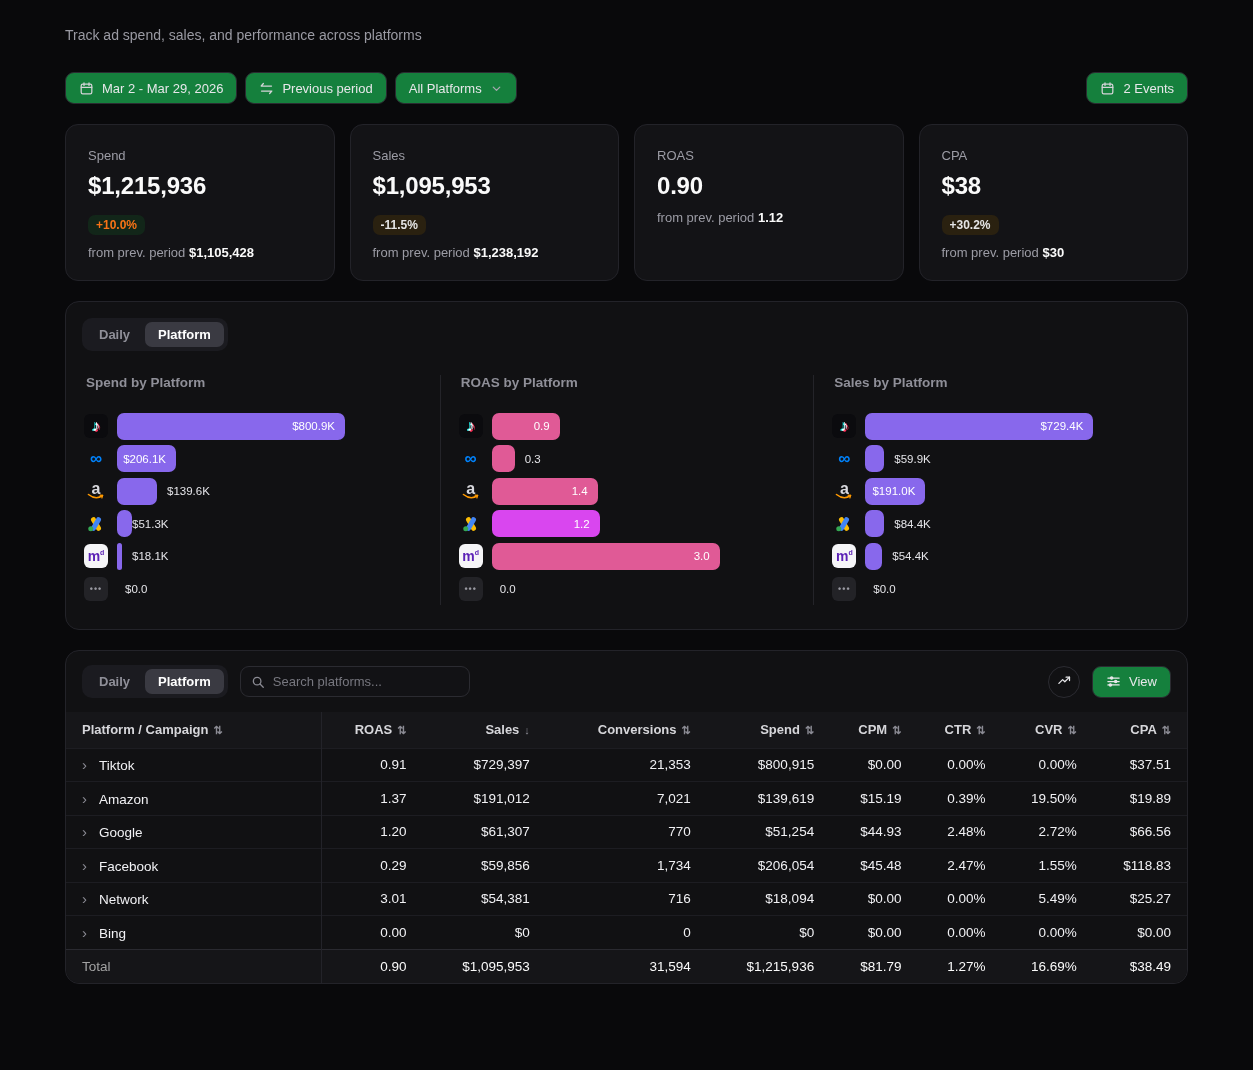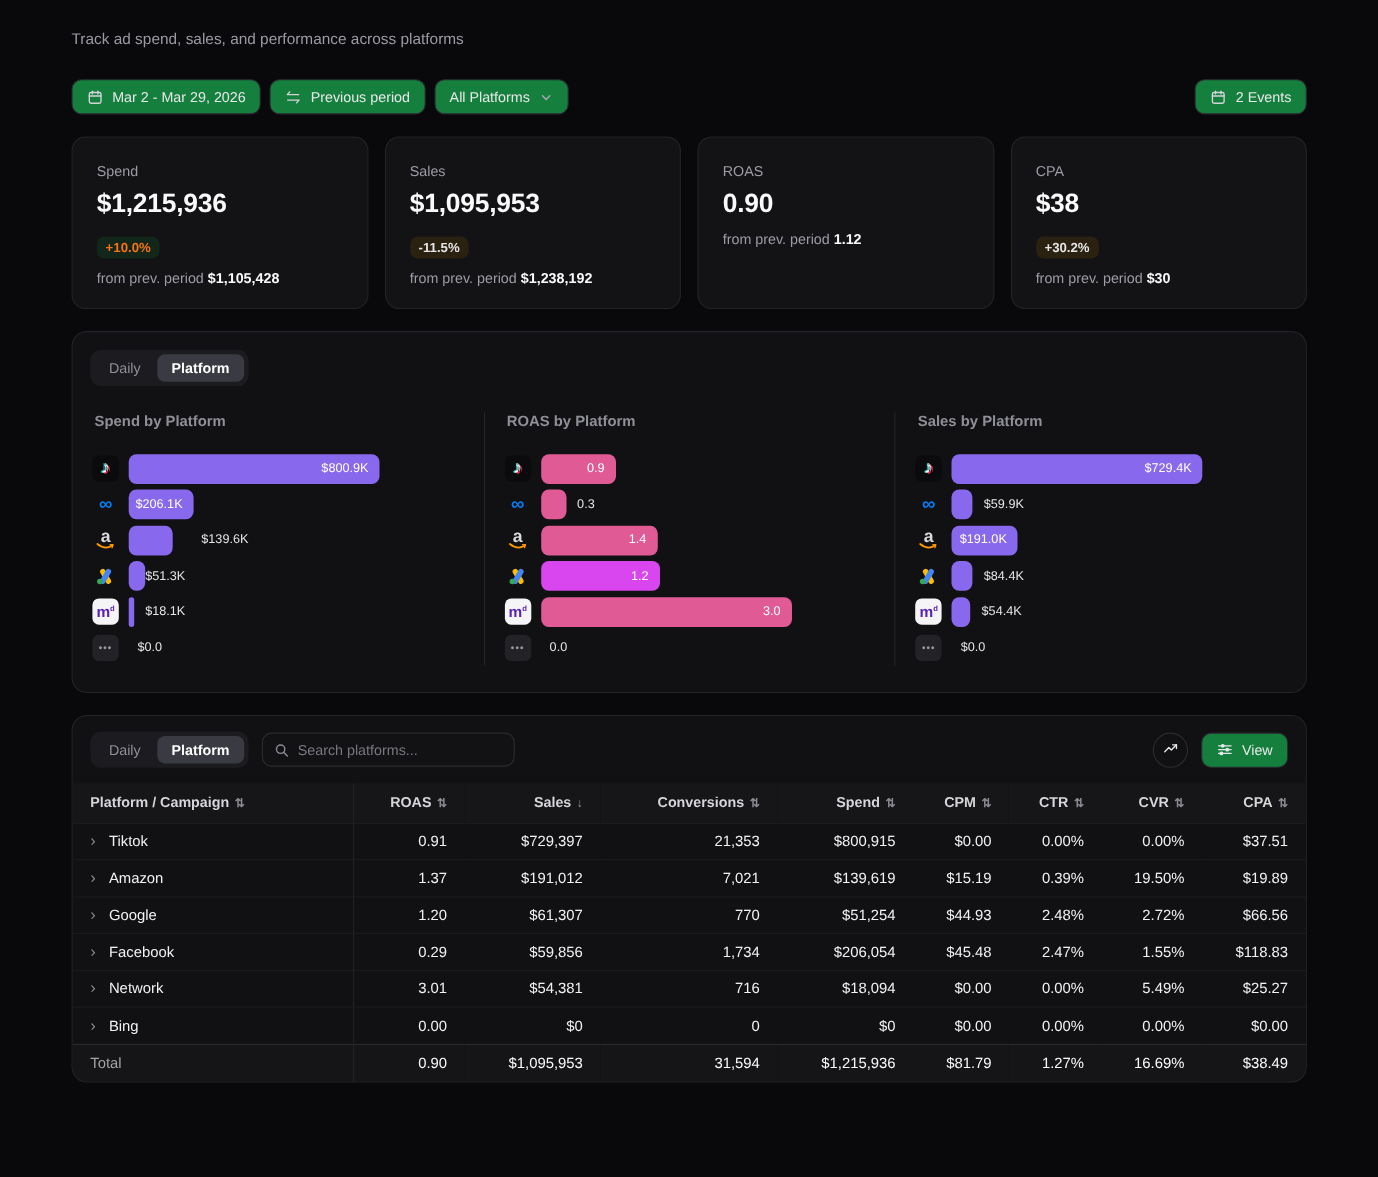--- a/index.html
+++ b/index.html
@@ -52,21 +52,21 @@
   }
   .panel-pad { padding:16px 16px 0 16px; }
 
   
   .tabs {
     display:inline-flex; align-items:center; gap:2px;
     background:#1b1b20; border-radius:10px; padding:4px;
   }
   .tab {
     font-size:13px; color:#8f8f98; padding:5px 13px; border-radius:7px;
-    cursor:pointer; font-weight:400; white-space:nowrap;
+    cursor:pointer; font-weight:700; white-space:nowrap;
   }
   .tab.active { background:#3a3a42; color:#ffffff; font-weight:700; }
 
   
   .charts { display:grid; grid-template-columns:1fr 1fr 1fr; margin-top:24px; padding-bottom:24px; }
   .chart-col { padding:0 18px; }
   .chart-col + .chart-col { border-left:1px solid #242429; }
   .chart-title { font-size:13.5px; font-weight:600; color:#8f8f98; margin-bottom:20px; padding-left:2px; }
   .bar-row { display:flex; align-items:center; height:32.5px; gap:9px; }
   .p-icon {
@@ -236,21 +236,21 @@
               <span style="color:#d9d9de;font-weight:700;font-size:16px;line-height:1;margin-top:-4px;">a</span>
               <svg style="position:absolute;bottom:3px;left:3px;" width="18" height="7" viewBox="0 0 18 7" fill="none">
                 <path d="M1.5 1.5 Q 9 7.5 15.5 2.5" stroke="#ff9900" stroke-width="1.6" stroke-linecap="round"></path>
                 <path d="M15.5 2.5 l-2.4 -0.4 M15.5 2.5 l-0.6 2.3" stroke="#ff9900" stroke-width="1.3" stroke-linecap="round"></path>
               </svg>
             </span>
       <div class="bar-wrap">
         <div class="bar" style="width:40px;background:#8868ec">
           
         </div>
-        <span class="bar-label-out" style="left:66px">$139.6K</span>
+        <span class="bar-label-out" style="left:50px">$139.6K</span>
       </div>
     </div>
     <div class="bar-row">
       <span class="p-icon">
               <svg width="20" height="20" viewBox="0 0 24 24" fill="none">
                 <rect x="9" y="3" width="6" height="18" rx="3" fill="#fbbc04" transform="rotate(-30 12 12)"></rect>
                 <rect x="9" y="3" width="6" height="18" rx="3" fill="#4285f4" transform="rotate(30 12 12)"></rect>
                 <circle cx="5.7" cy="17.6" r="3" fill="#34a853"></circle>
               </svg>
             </span>

